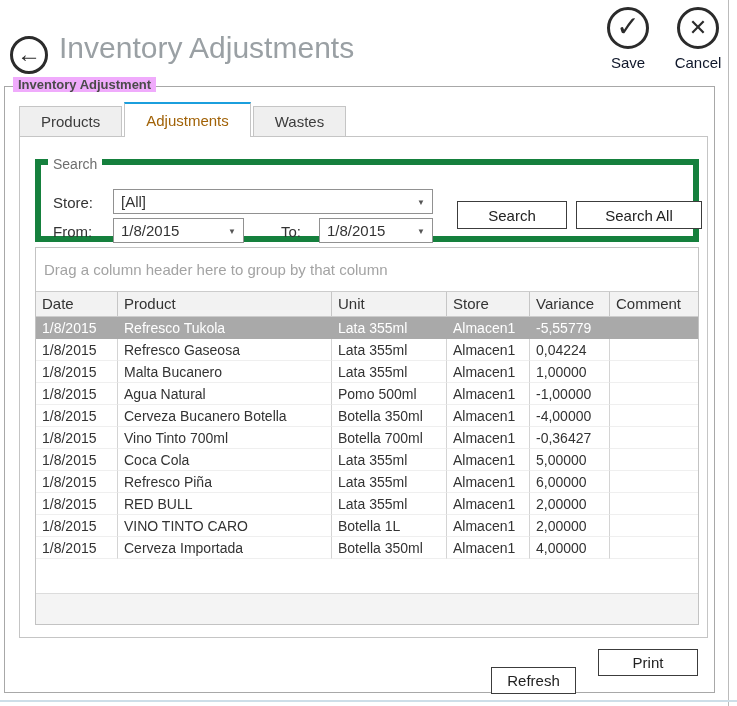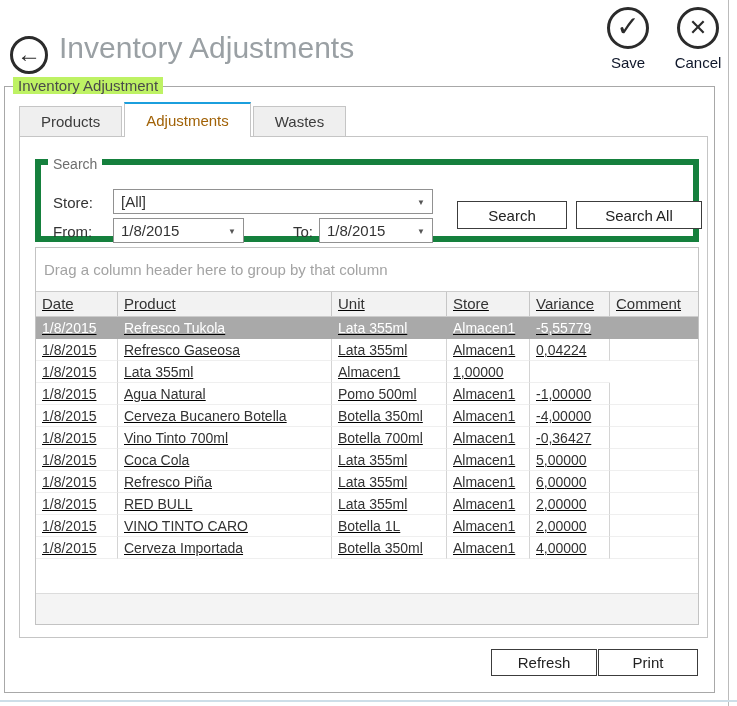--- a/index.html
+++ b/index.html
@@ -15,22 +15,22 @@
   .icon-btn .circle { width:42px; height:42px; border:3px solid #2b2b2b; border-radius:50%;
                       display:flex; align-items:center; justify-content:center; background:#fff; }
   .icon-btn .circle span { color:#2b2b2b; font-weight:bold; line-height:1; }
   .icon-btn .lbl { margin-top:5px; font-size:15px; color:#0f172a; }
   #save-btn { left:597px; } #cancel-btn { left:667px; }
   #save-btn .circle span { font-size:28px; margin-top:-3px; }
   #cancel-btn .circle span { font-size:22px; }
 
   
   .groupbox { position:absolute; left:4px; top:86px; width:711px; height:607px; border:1px solid #a8a8a8; background:#fff; }
-  .groupbox-label { position:absolute; left:8px; top:-10px; background:#bef264; padding:0 5px;
-                    font-size:15px; font-weight:normal; color:#4a4a4a; }
+  .groupbox-label { position:absolute; left:8px; top:-10px; background:#f0abfc; padding:0 5px;
+                    font-size:13px; font-weight:bold; color:#4a4a4a; }
 
   
   .tabs { position:absolute; left:14px; top:15px; display:flex; align-items:flex-end; z-index:3;text-align:center; }
   .tab { height:30px; background:#efefef; border:1px solid #c5c5c5; border-bottom:none; margin-right:2px;
          display:flex; align-items:center; justify-content:center; padding:0 21px; font-size:15px; color:#3c3c3c; cursor:pointer; }
   .tab.active { height:34px; background:#fff; border-top:2px solid #1b9fdd; color:#a16207; position:relative; }
   .tab.active:after { content:""; position:absolute; left:0; right:0; bottom:-1px; height:2px; background:#fff; }
   .tab-panel { position:absolute; left:14px; top:49px; width:689px; height:502px; border:1px solid #c5c5c5; background:#fff; z-index:2; }
 
   
@@ -38,44 +38,44 @@
   .search-legend { position:absolute; left:7px; top:-9px; background:#fff; padding:0 5px; font-size:14px; color:#6e6e6e; }
   .field-label { position:absolute; font-size:15px; color:#333; }
   .combo { position:absolute; height:25px; border:1px solid #919191; background:#fff; display:flex; align-items:center;
            padding:0 12px 0 7px; font-size:15px; color:#333; cursor:pointer; }
   .combo .arrow { position:absolute; right:7px; top:50%; transform:translateY(-50%); font-size:8px; color:#555; }
   #store-combo { left:72px; top:24px; width:320px; }
   #from-picker { left:72px; top:53px; width:131px; }
   #to-picker   { left:278px; top:53px; width:114px; }
   #store-label { left:12px; top:29px; }
   #from-label  { left:12px; top:58px; }
-  #to-label    { left:252px; top:58px; }
+  #to-label    { left:240px; top:58px; }
   .btn { position:absolute; background:#fff; border:1px solid #3c3c3c; font-size:15px; color:#222;
          display:flex; align-items:center; justify-content:center; cursor:pointer; }
   #search-btn     { left:416px; top:36px; width:110px; height:28px; }
   #search-all-btn { left:535px; top:36px; width:126px; height:28px; }
 
   
   .grid { position:absolute; left:15px; top:110px; width:664px; height:378px; border:1px solid #c3c3c3; background:#fff; }
   .group-hint { height:44px; display:flex; align-items:center; padding-left:8px; font-size:15px; color:#a3a3a3;
                 border-bottom:1px solid #cccccc; }
-  .gridrow { display:grid; grid-template-columns:82px 214px 115px 83px 80px auto;text-decoration:underline; }
+  .gridrow { display:grid; grid-template-columns:82px 214px 115px 83px 80px auto; }
   .grid-header { background:#f2f2f2; border-bottom:1px solid #cccccc; }
   .grid-header .hcell { height:24px; line-height:24px; padding-left:6px; font-size:15px; color:#333;
                         border-right:1px solid #c6c6c6; white-space:nowrap; overflow:hidden; cursor:pointer; }
   .grid-header .hcell:last-child { border-right:none; }
   .data-row { cursor:pointer; }
   .data-row .cell { height:22px; line-height:22px; padding-left:6px; font-size:14px; color:#333;
                     border-right:1px solid #d4d4d4; border-bottom:1px solid #efefef; white-space:nowrap; overflow:hidden; }
   .data-row .cell:last-child { border-right:none; }
   .data-row.selected .cell { background:#a9a9a9; color:#fff; border-right-color:transparent; border-bottom-color:#a9a9a9; }
   .grid-footer { position:absolute; left:0; right:0; bottom:0; height:31px; background:#f4f4f4; border-top:1px solid #dcdcdc; }
 
   
-  #refresh-btn { left:486px; top:562px; width:106px; height:27px; }
+  #refresh-btn { left:486px; top:580px; width:85px; height:27px; }
   #print-btn   { left:593px; top:562px; width:100px; height:27px;text-align:center; }
 
   
   .win-right-edge  { position:absolute; left:728px; top:0; width:1px; height:706px; background:#bbbbbb; }
   .win-bottom-edge { position:absolute; left:0; top:700px; width:737px; height:2px; background:#cddee8; }
 </style>
 </head>
 <body>
 
 <div class="window">
@@ -156,20 +156,21 @@
             <div class="gridrow data-row">
     <div class="cell">1/8/2015</div>
     <div class="cell">Refresco Gaseosa</div>
     <div class="cell">Lata 355ml</div>
     <div class="cell">Almacen1</div>
     <div class="cell">0,04224</div>
     <div class="cell"></div>
   </div>
             <div class="gridrow data-row">
     <div class="cell">1/8/2015</div>
+    <div class="cell">Malta Bucanero</div>
     <div class="cell">Lata 355ml</div>
     <div class="cell">Almacen1</div>
     <div class="cell">1,00000</div>
     <div class="cell"></div>
   </div>
             <div class="gridrow data-row">
     <div class="cell">1/8/2015</div>
     <div class="cell">Agua Natural</div>
     <div class="cell">Pomo 500ml</div>
     <div class="cell">Almacen1</div>

